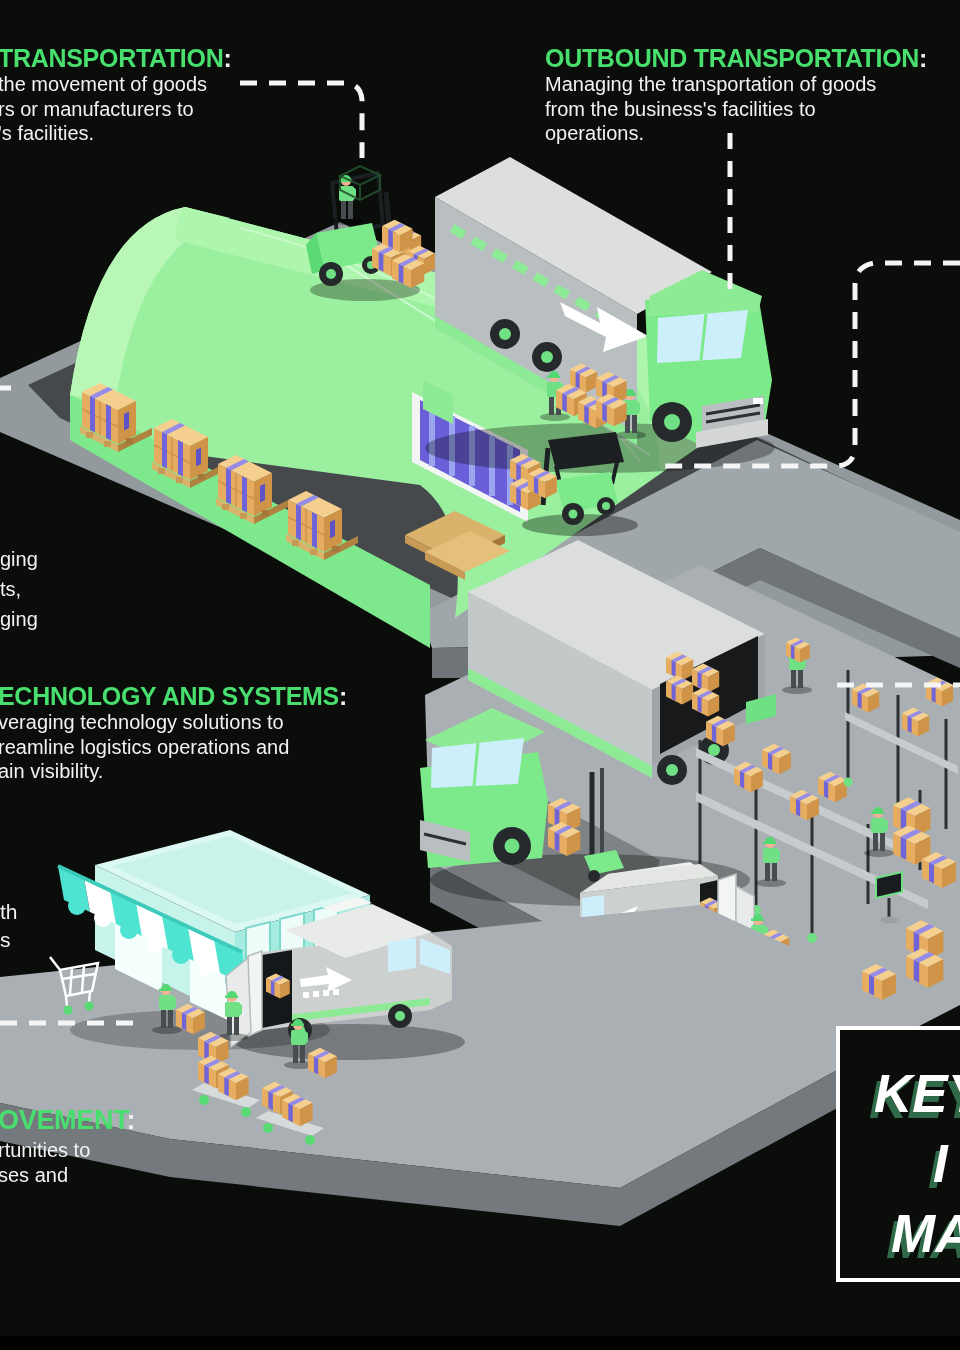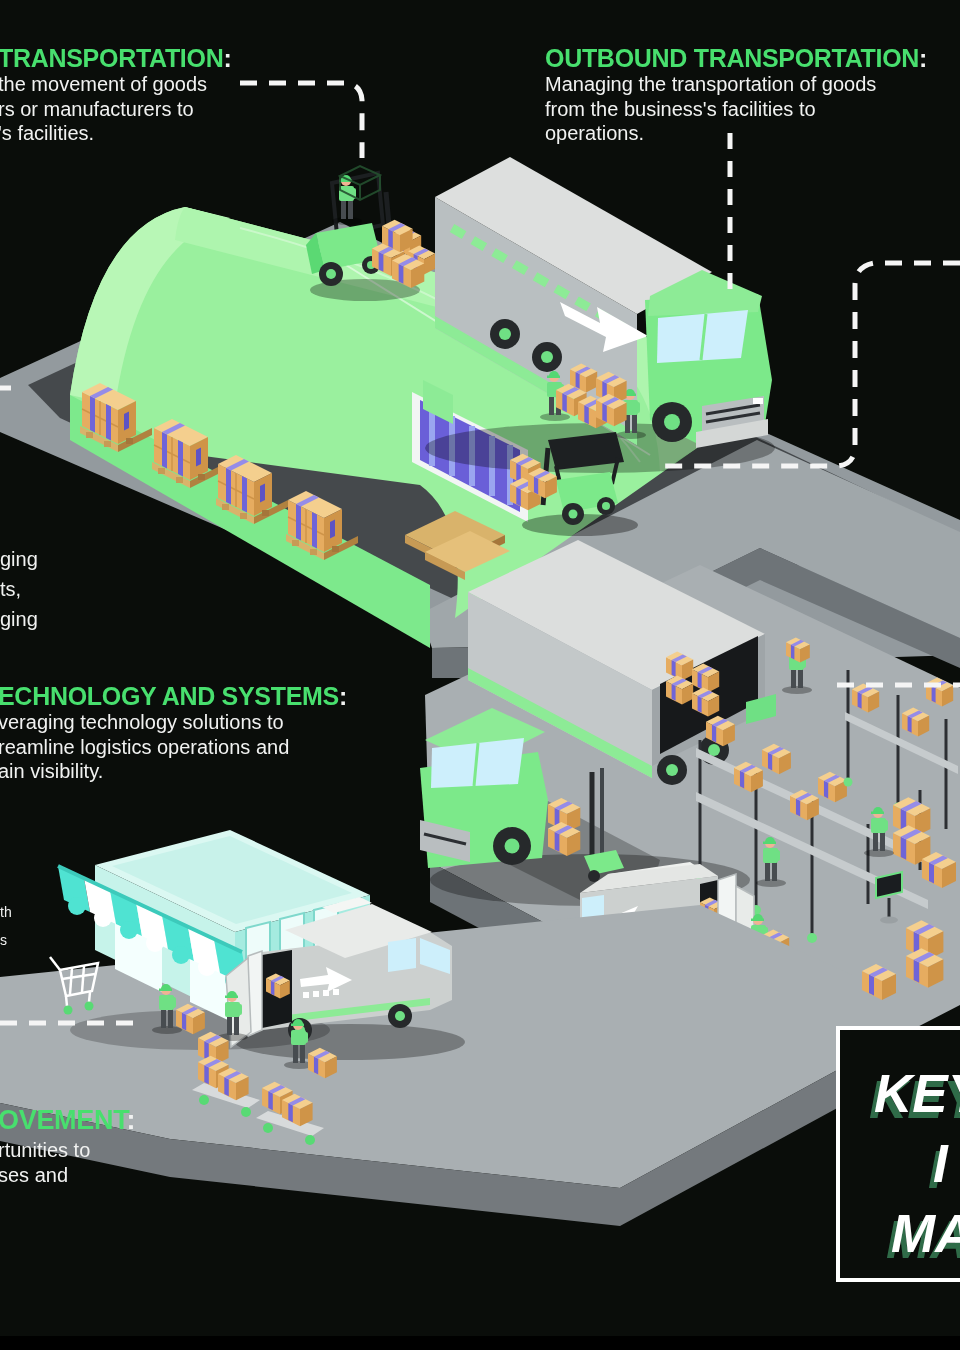--- a/index.html
+++ b/index.html
@@ -5,21 +5,21 @@
   html,body{margin:0;padding:0;background:#000;}
   #stage{position:relative;width:960px;height:1336px;overflow:hidden;
          background:#0a0d0a;font-family:Liberation Sans, sans-serif;}
   svg{position:absolute;left:0;top:0;z-index:1;}
   .txt{position:absolute;z-index:3;color:#f1f2f1;}
   .h{font-size:25px;font-weight:800;letter-spacing:-0.3px;line-height:28px;white-space:nowrap;}
   .hg{color:#48df6e;}
   .hc{color:#f1f2f1;}
   .b{font-size:20px;line-height:24.5px;font-weight:400;white-space:nowrap;}
   .frag{font-size:20px;line-height:23px;white-space:nowrap;margin-top:7px;}
-  .frag2{font-size:14px;line-height:28px;white-space:nowrap;}
+  .frag2{font-size:21px;line-height:28px;white-space:nowrap;}
   #key-box{position:absolute;left:836px;top:1026px;width:270px;height:248px;
            border:4px solid #ffffff;background:#0a0d0a;z-index:2;}
   .key-line{position:absolute;z-index:3;color:#ffffff;font-style:italic;font-weight:800;
             font-size:53px;letter-spacing:0px;white-space:nowrap;
             text-shadow:-5px 6px 0 #2f6b48;}
 </style>
 </head>
 <body>
 
 <div id="stage">

